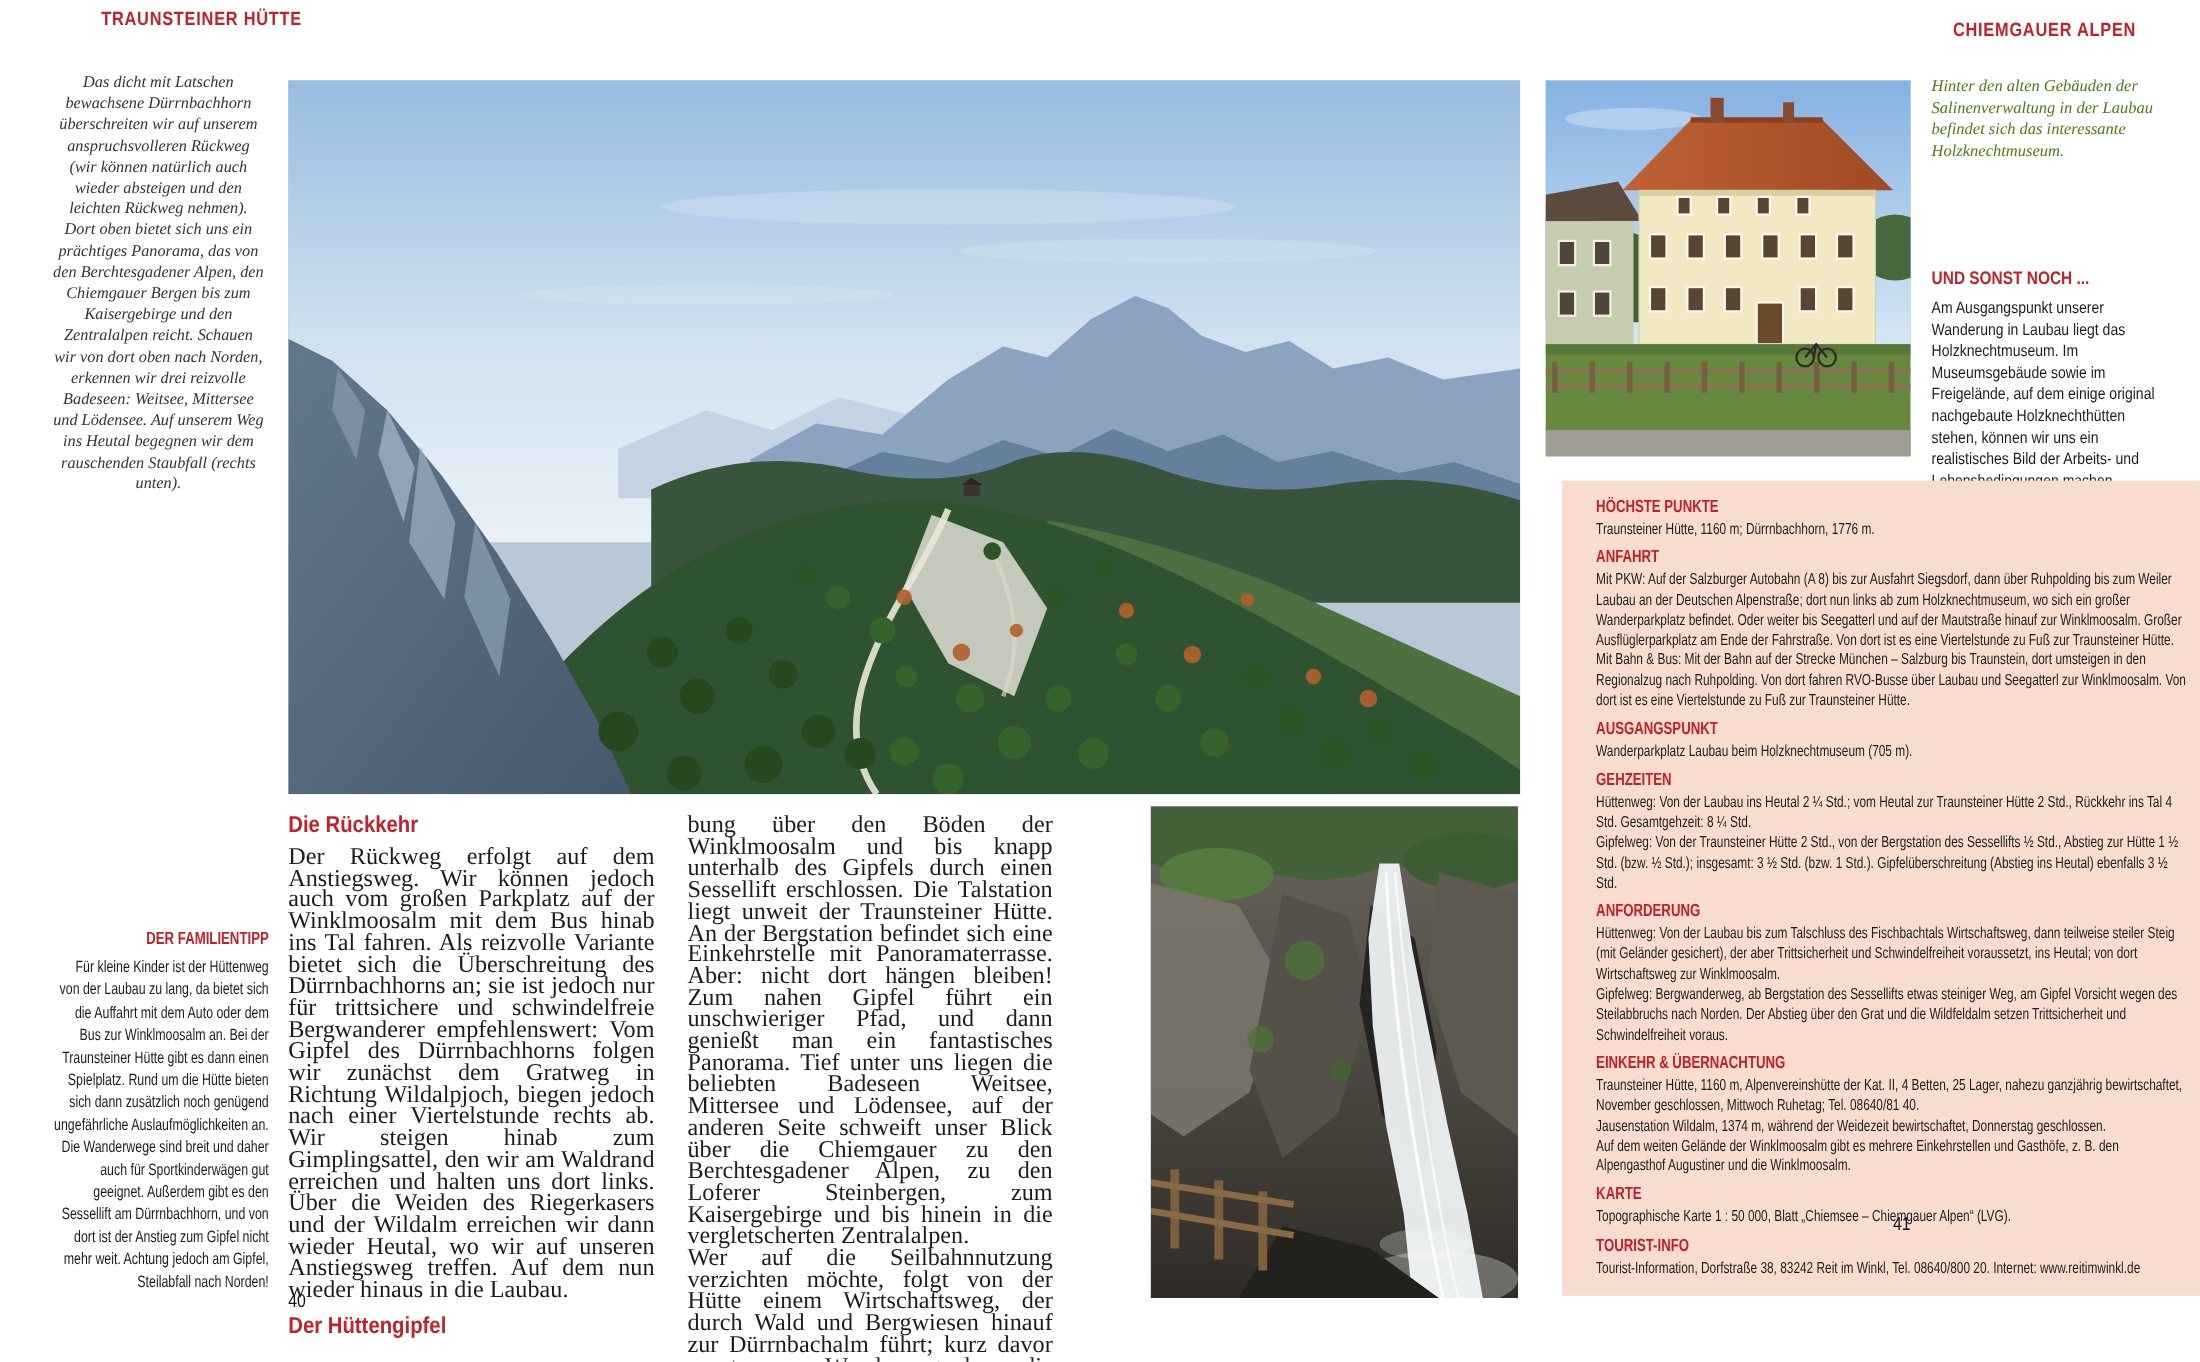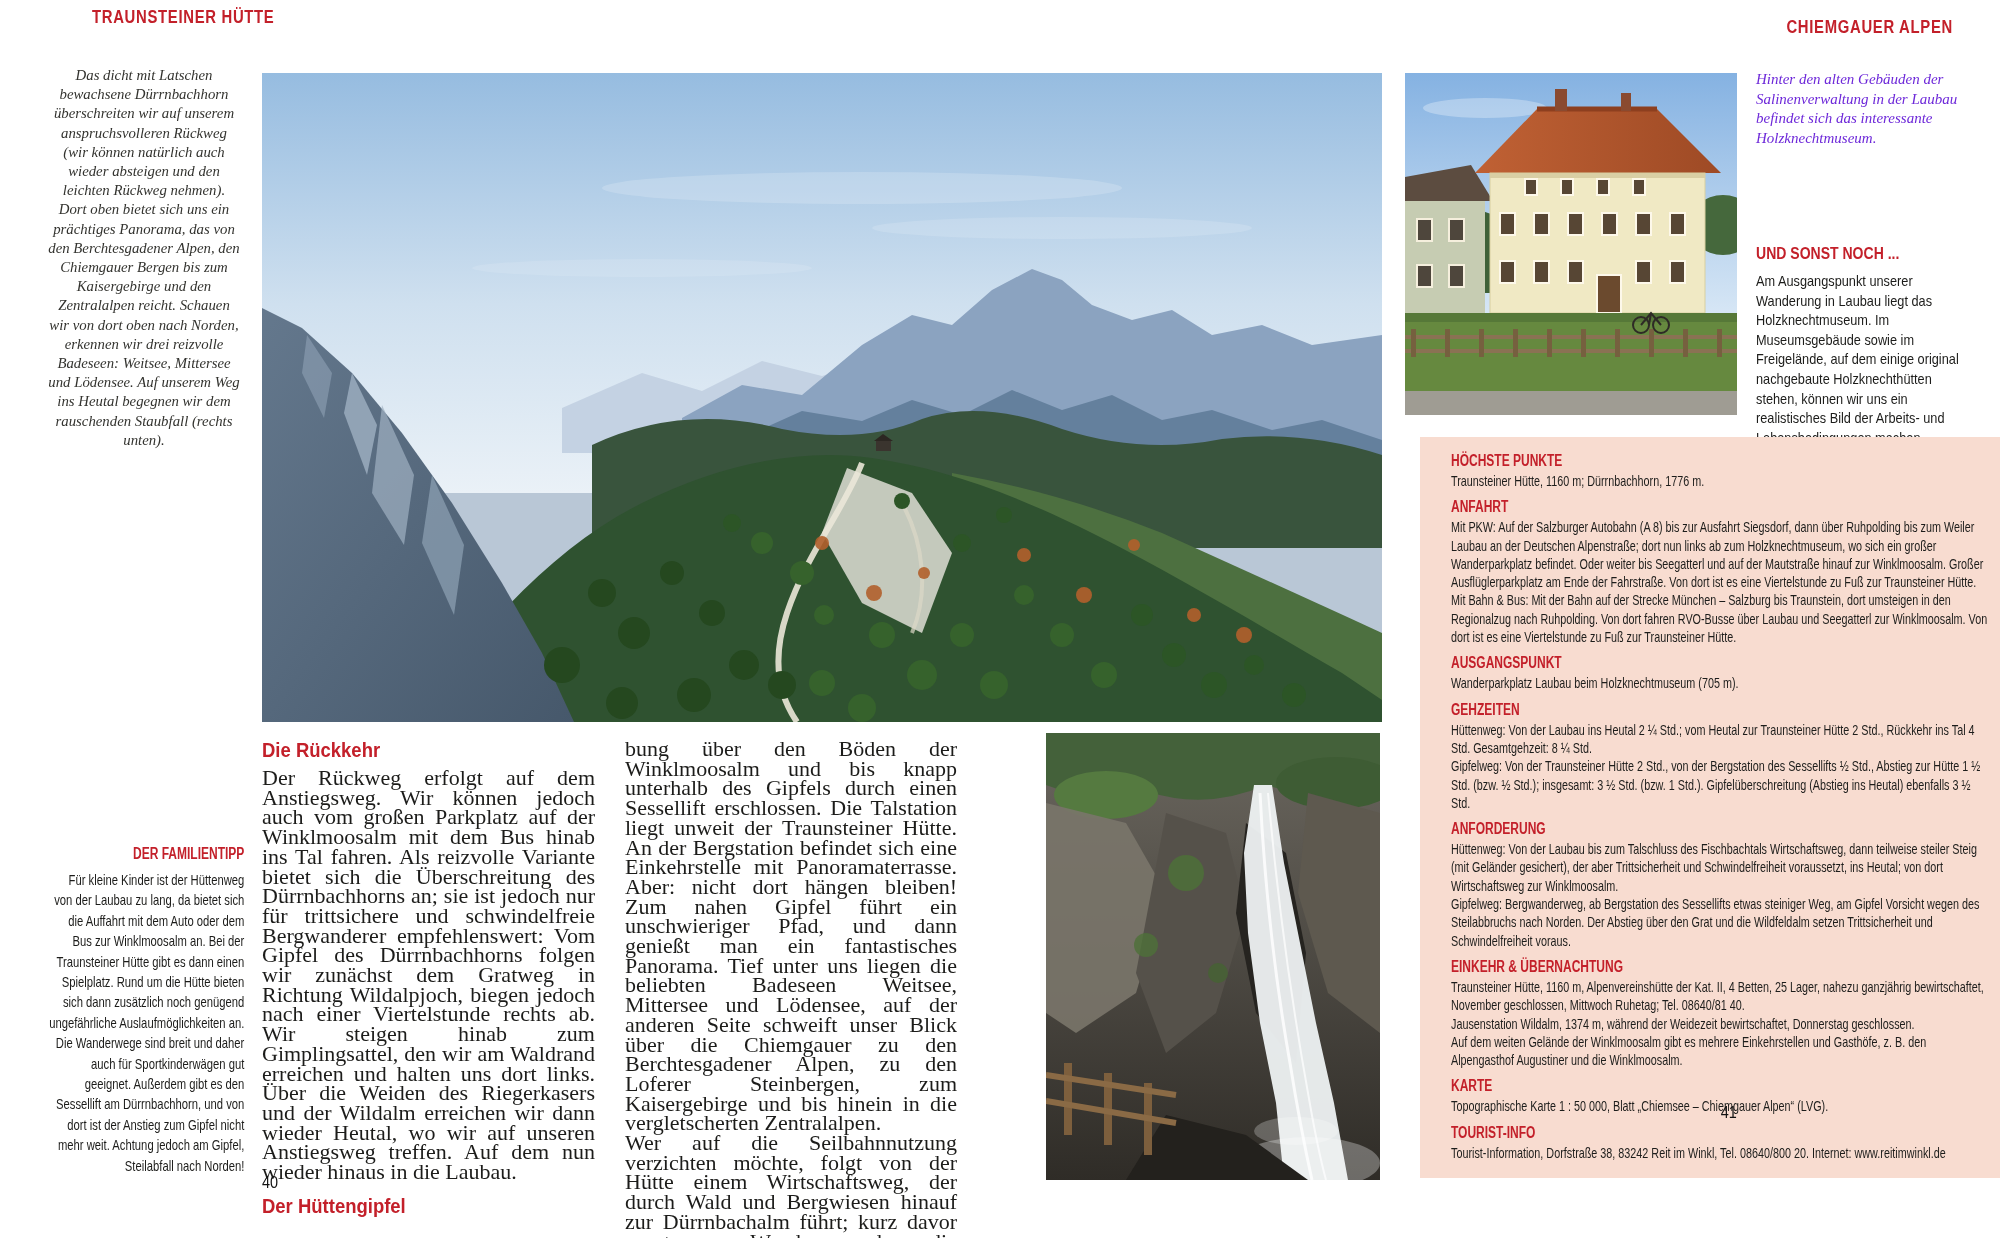--- a/index.html
+++ b/index.html
@@ -22,42 +22,42 @@
 
   .art-h{font-family:"Liberation Sans",sans-serif;font-weight:700;font-size:21px;line-height:22px;
          color:#c3202a;margin:0 0 7px 0;transform:scaleX(.88);transform-origin:0 0;}
   .body-p{font-size:22px;line-height:19.7px;text-align:justify;margin:0;}
   .mt{margin-top:13px;}
 
   .ft-wrap{position:relative;}
   .ft-title{font-family:"Liberation Sans",sans-serif;font-weight:700;font-size:16px;color:#c3202a;margin:0 0 7px 0;}
   .ft-text{font-family:"Liberation Sans",sans-serif;font-size:15px;line-height:20.4px;margin:0;}
 
-  .cap{font-style:italic;font-size:15px;line-height:19.5px;color:#6d28d9;}
+  .cap{font-style:italic;font-size:15px;line-height:19.5px;color:#4d7c0f;}
 
   .us-title{font-family:"Liberation Sans",sans-serif;font-weight:700;font-size:16.5px;color:#c3202a;margin:0 0 8px 0;}
   .us-text{font-family:"Liberation Sans",sans-serif;font-size:15px;line-height:19.6px;margin:0;}
 
   .ibx{background:#f8dcd0;padding:15px 18px 16px 10px;min-height:691px;}
   .ibx-h{font-family:"Liberation Sans",sans-serif;font-weight:700;font-size:16px;line-height:17px;
          color:#c3202a;margin:8px 0 3px 0;}
   .ibx-h.first{margin-top:0;}
   .ibx-p{font-family:"Liberation Sans",sans-serif;font-size:14.4px;line-height:18.3px;margin:0;color:#1d1d1b;}
 
   .pnum{font-family:"Liberation Sans",sans-serif;font-weight:400;font-size:17px;color:#111;}
   .photo{position:absolute;overflow:hidden;background:#b9c7d6;}
   .photo svg{display:block;width:100%;height:100%;}
 </style>
 </head>
 <body>
 
 <div class="abs pagehead" style="left:48px;top:7px;margin-left:44px;">
   <span class="hd-l">TRAUNSTEINER HÜTTE</span>
 </div>
-<div class="abs pagehead" style="right:47px;top:17px;text-align:right;">
+<div class="abs pagehead" style="right:58px;top:17px;text-align:right;">
   <span class="hd-r">CHIEMGAUER ALPEN</span>
 </div>
 
 <div class="abs intro serif" style="left:48px;top:66px;width:192px;">Das dicht mit Latschen bewachsene Dürrnbachhorn überschreiten wir auf unserem anspruchsvolleren Rückweg (wir können natürlich auch wieder absteigen und den leichten Rückweg nehmen). Dort oben bietet sich uns ein prächtiges Panorama, das von den Berchtesgadener Alpen, den Chiemgauer Bergen bis zum Kaisergebirge und den Zentralalpen reicht. Schauen wir von dort oben nach Norden, erkennen wir drei reizvolle Badeseen: Weitsee, Mittersee und Lödensee. Auf unserem Weg ins Heutal begegnen wir dem rauschenden Staubfall (rechts unten).</div>
 
 <div class="photo" style="left:262px;top:73px;width:1120px;height:649px;">
 <svg viewBox="0 0 1120 649" preserveAspectRatio="none">
   <defs>
     <linearGradient id="sky" x1="0" y1="0" x2="0" y2="1">
       <stop offset="0" stop-color="#96bce0"></stop>

